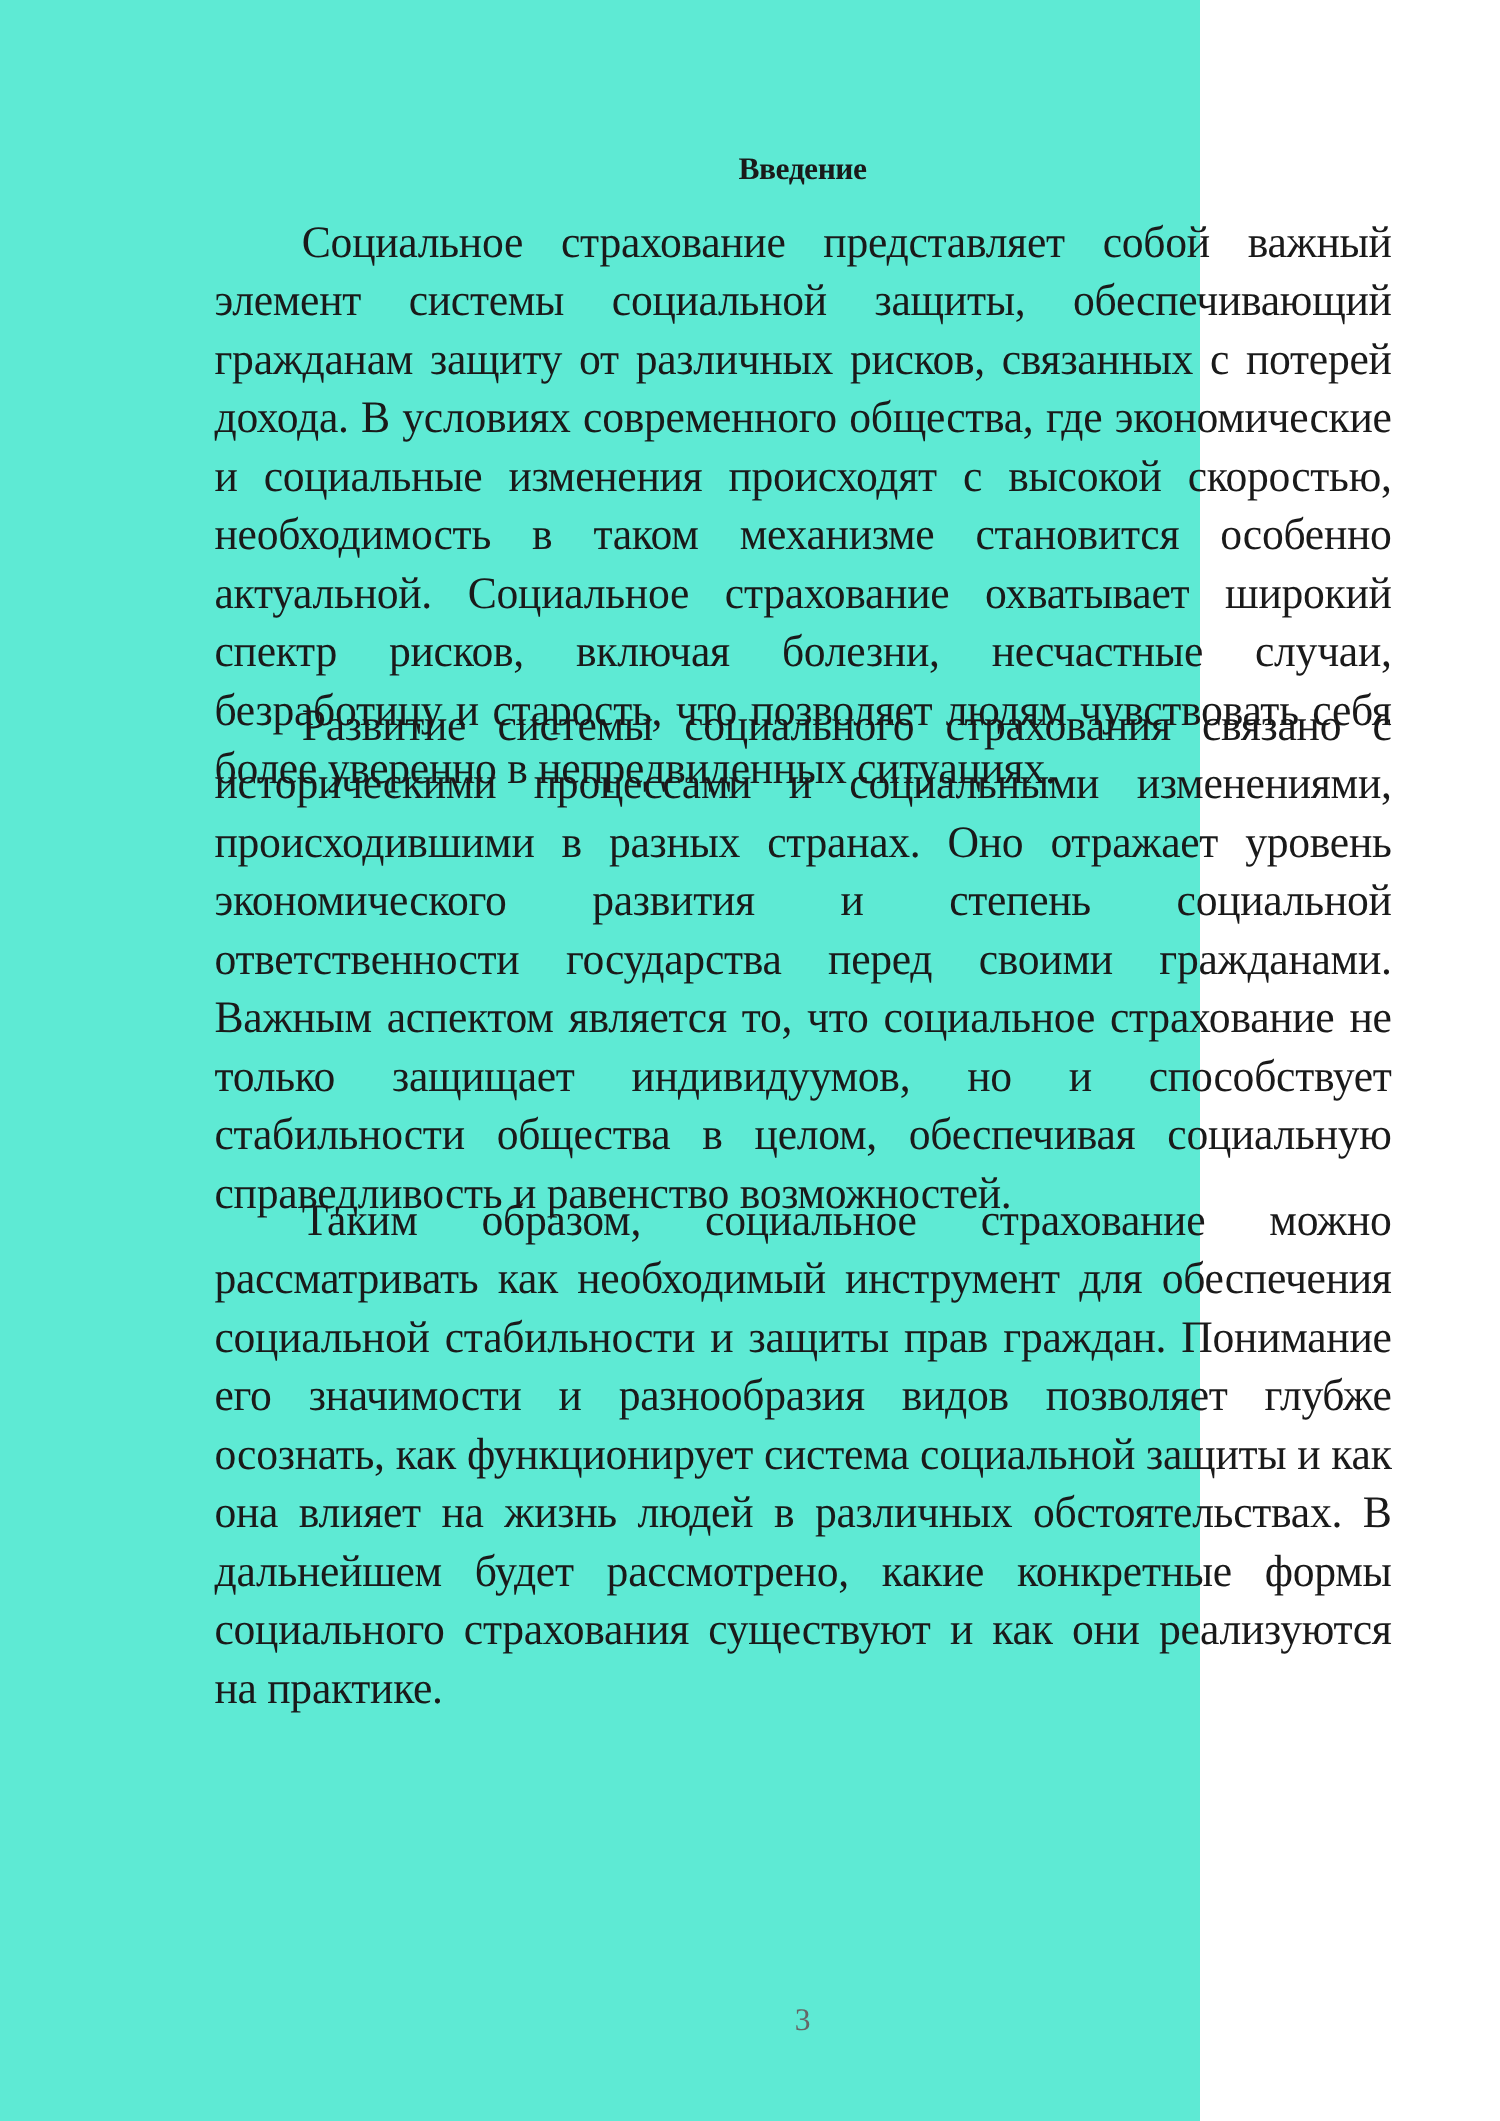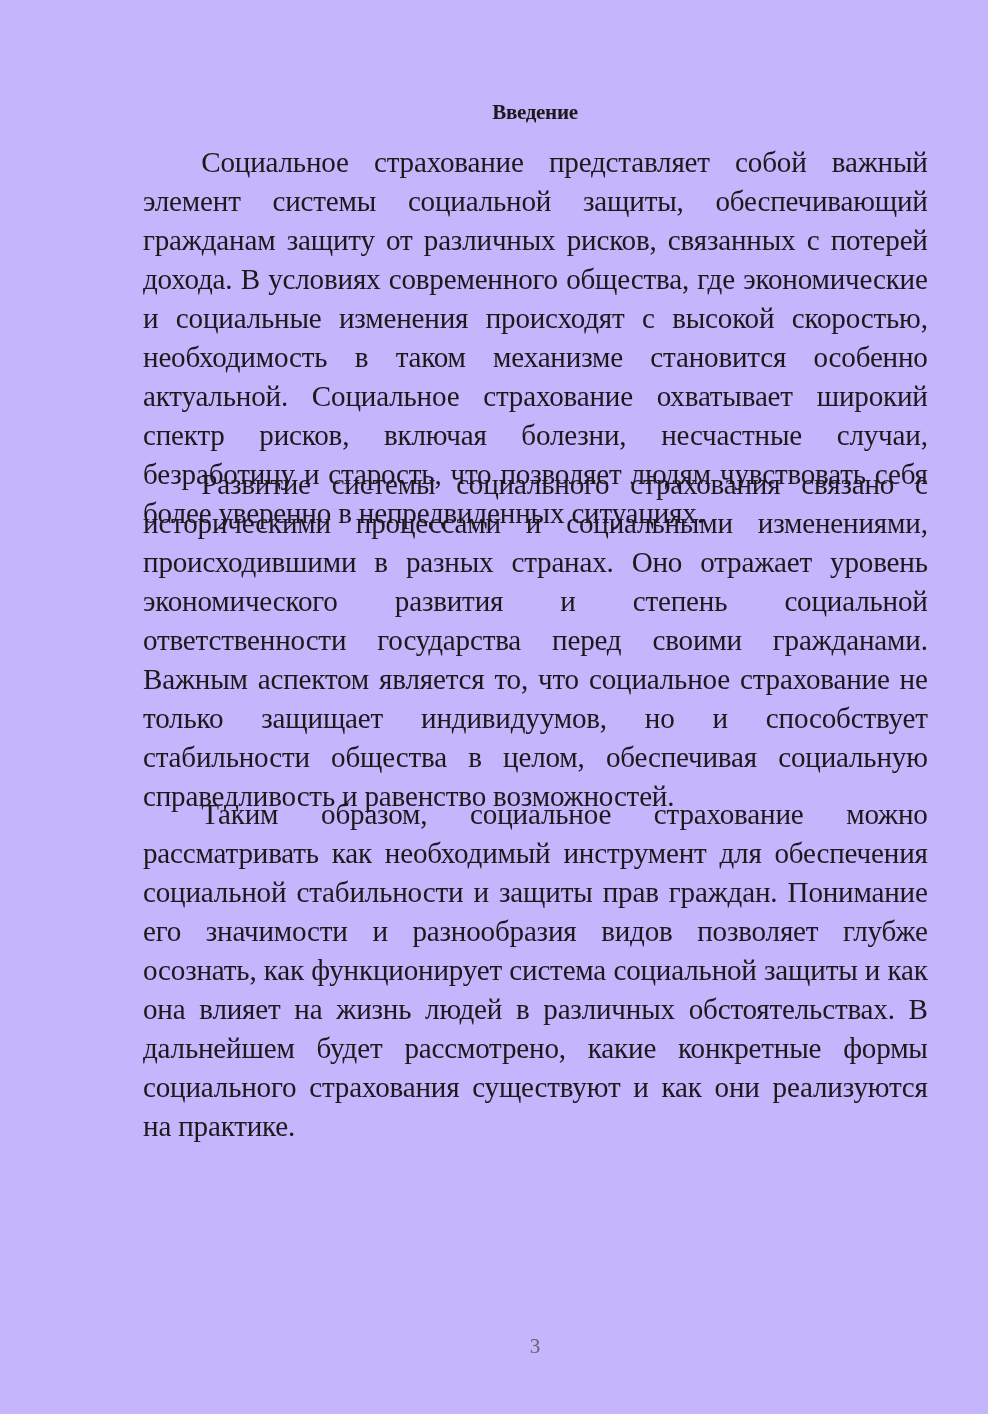--- a/index.html
+++ b/index.html
@@ -12,23 +12,23 @@
       height: 1414px;
       position: relative;
       overflow: hidden;
       font-family: "Liberation Serif", serif;
       color: #1a1a1a;
     }
     .page {
       position: absolute;
       left: 0;
       top: 0;
-      width: 988px;
+      width: 800px;
       height: 1414px;
-      background: #c4b5fd;
+      background: #5eead4;
     }
     .title {
       position: absolute;
       top: 98px;
       left: 0;
       width: 1070px;
       text-align: center;
       font-weight: bold;
       font-size: 21px;
       line-height: 28px;

